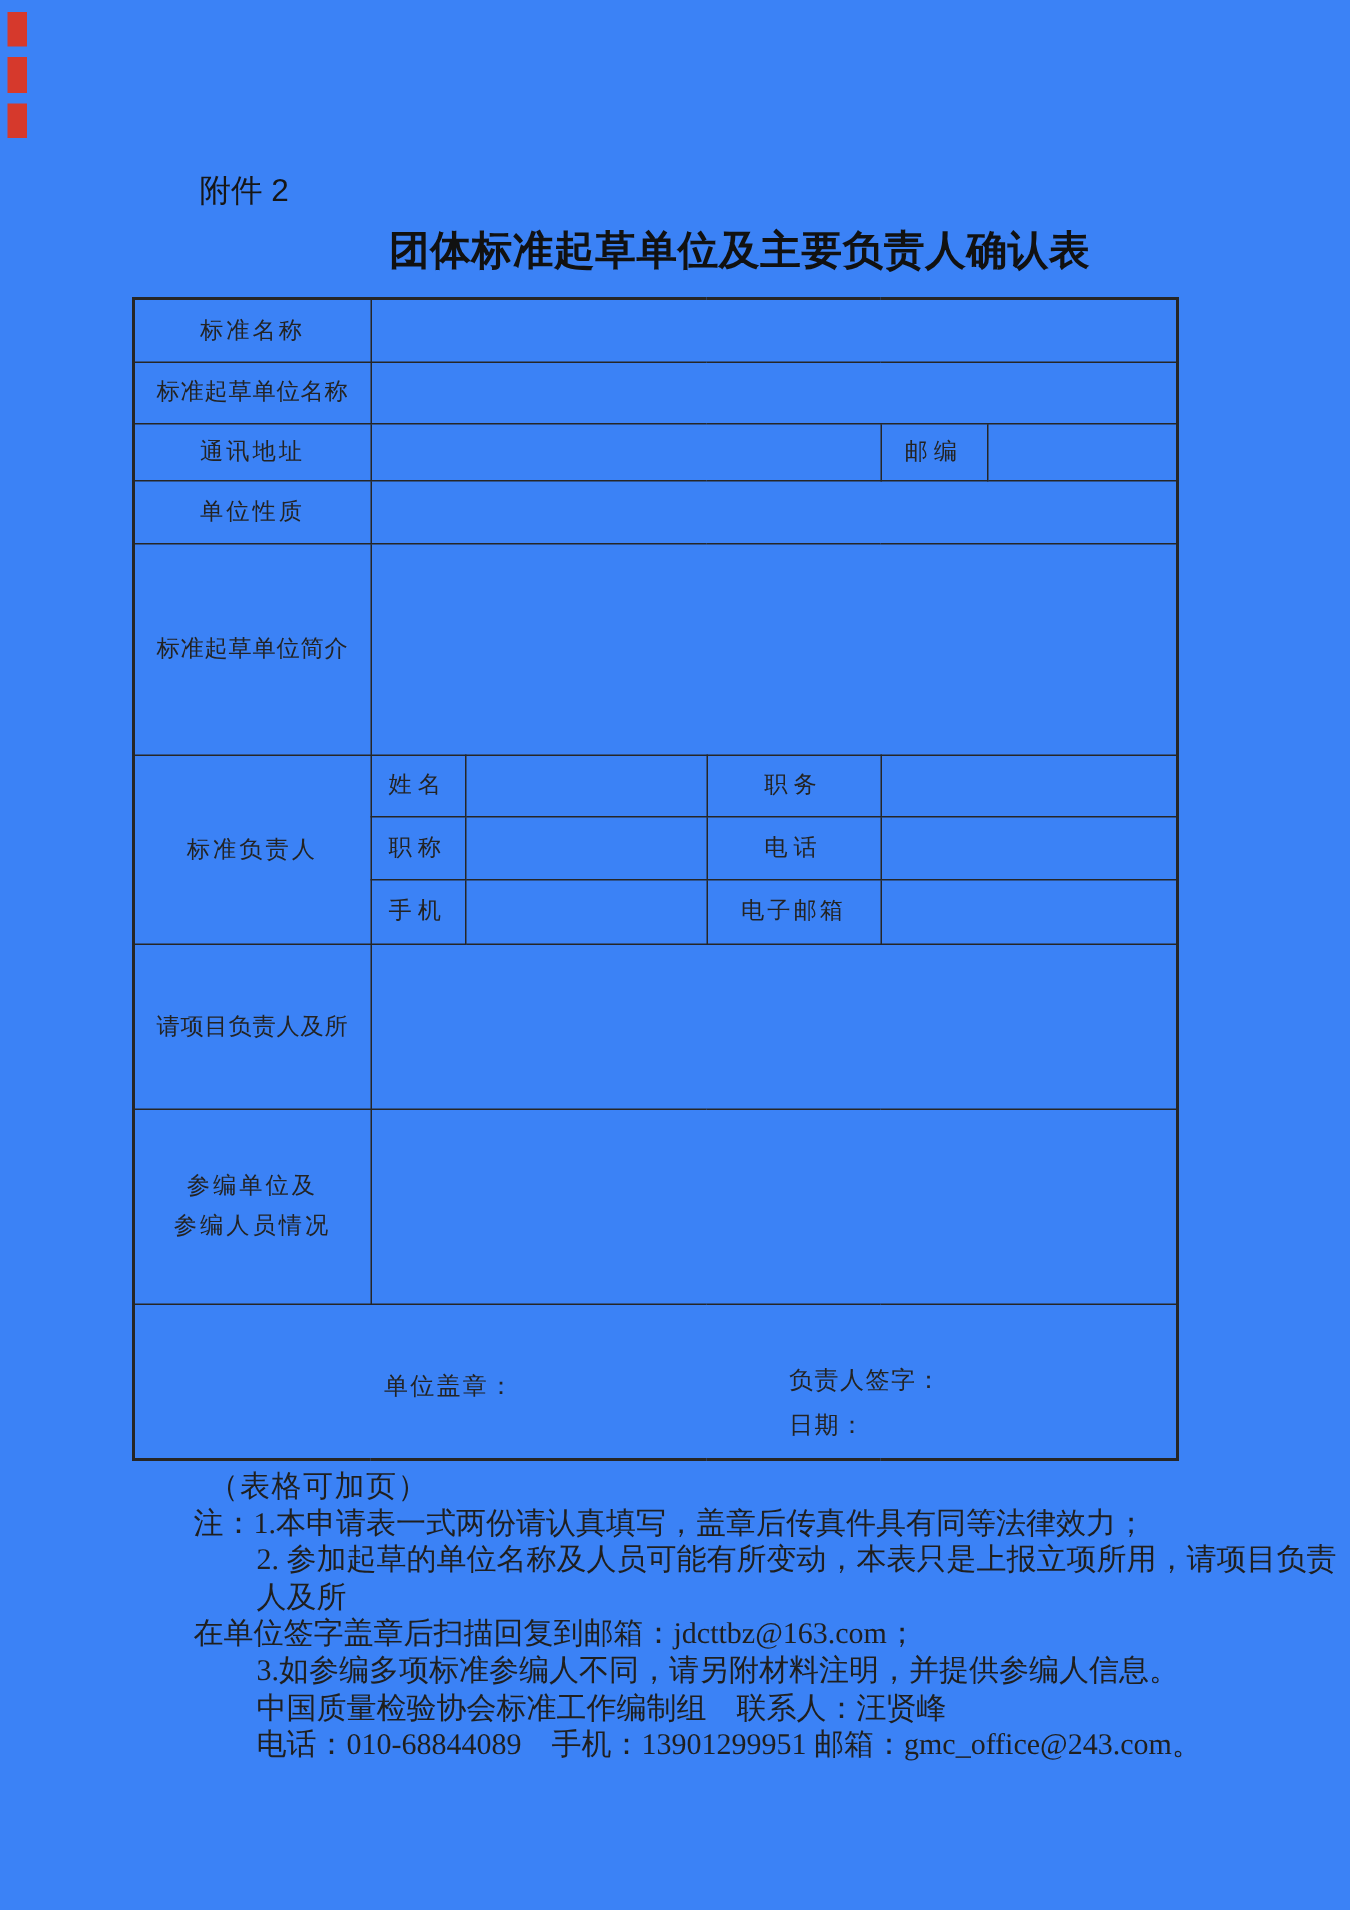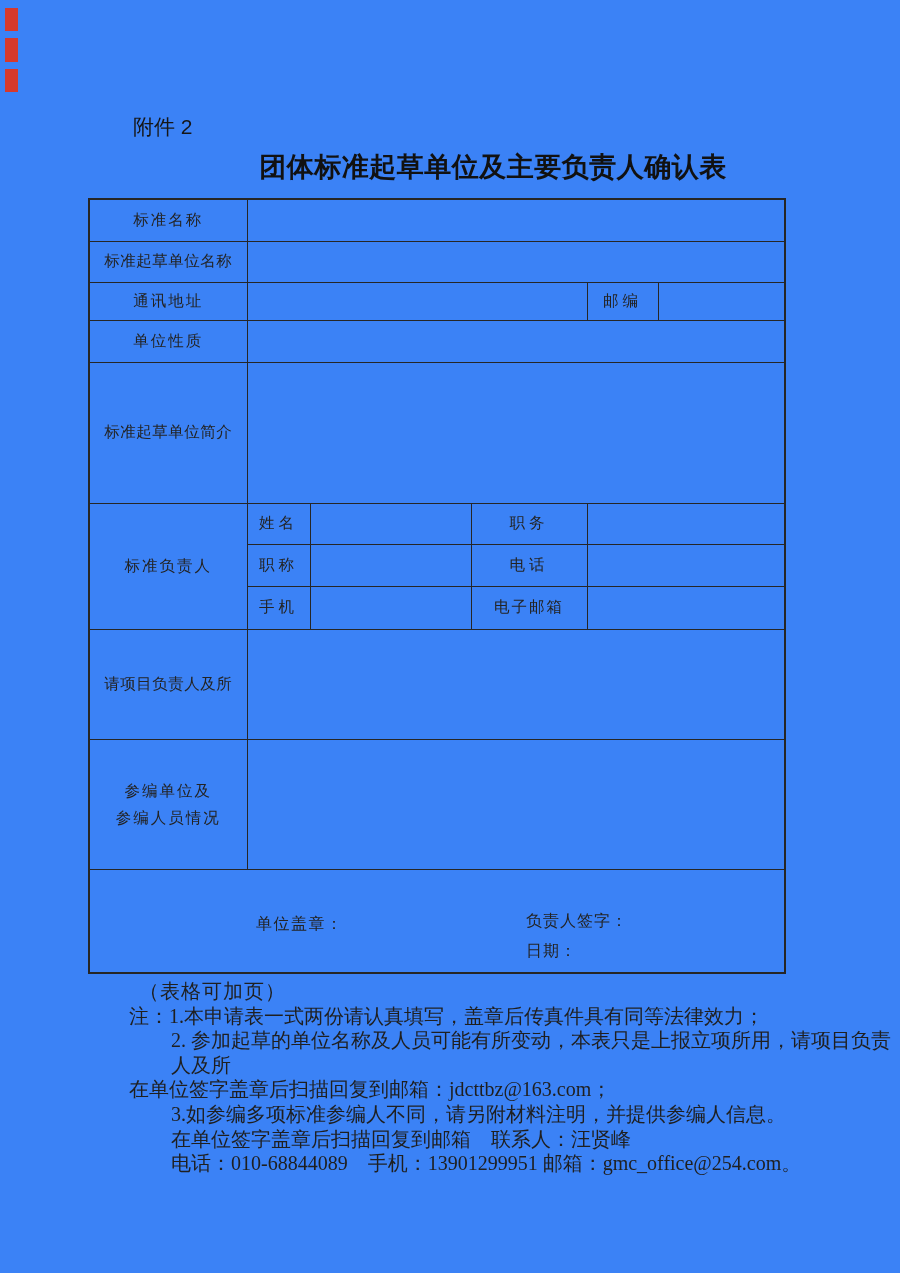--- a/index.html
+++ b/index.html
@@ -170,17 +170,17 @@
     </tr>
   </tbody>
     </table>
 
   <div class="notes">
     <div class="n-paren">（表格可加页）</div>
     <div class="n-main">注：1.本申请表一式两份请认真填写，盖章后传真件具有同等法律效力；</div>
     <div class="n-indent">2. 参加起草的单位名称及人员可能有所变动，本表只是上报立项所用，请项目负责人及所</div>
     <div class="n-main">在单位签字盖章后扫描回复到邮箱：jdcttbz@163.com；</div>
     <div class="n-indent">3.如参编多项标准参编人不同，请另附材料注明，并提供参编人信息。</div>
-    <div class="n-indent">在单位签字盖章后扫描回复到邮箱　联系人：汪贤峰</div>
-    <div class="n-indent">电话：010-68844089　手机：13901299951 邮箱：gmc_office@254.com。</div>
+    <div class="n-indent">中国质量检验协会标准工作编制组　联系人：汪贤峰</div>
+    <div class="n-indent">电话：010-68844089　手机：13901299951 邮箱：gmc_office@243.com。</div>
   </div>
 
 </div>
 
 </body></html>

